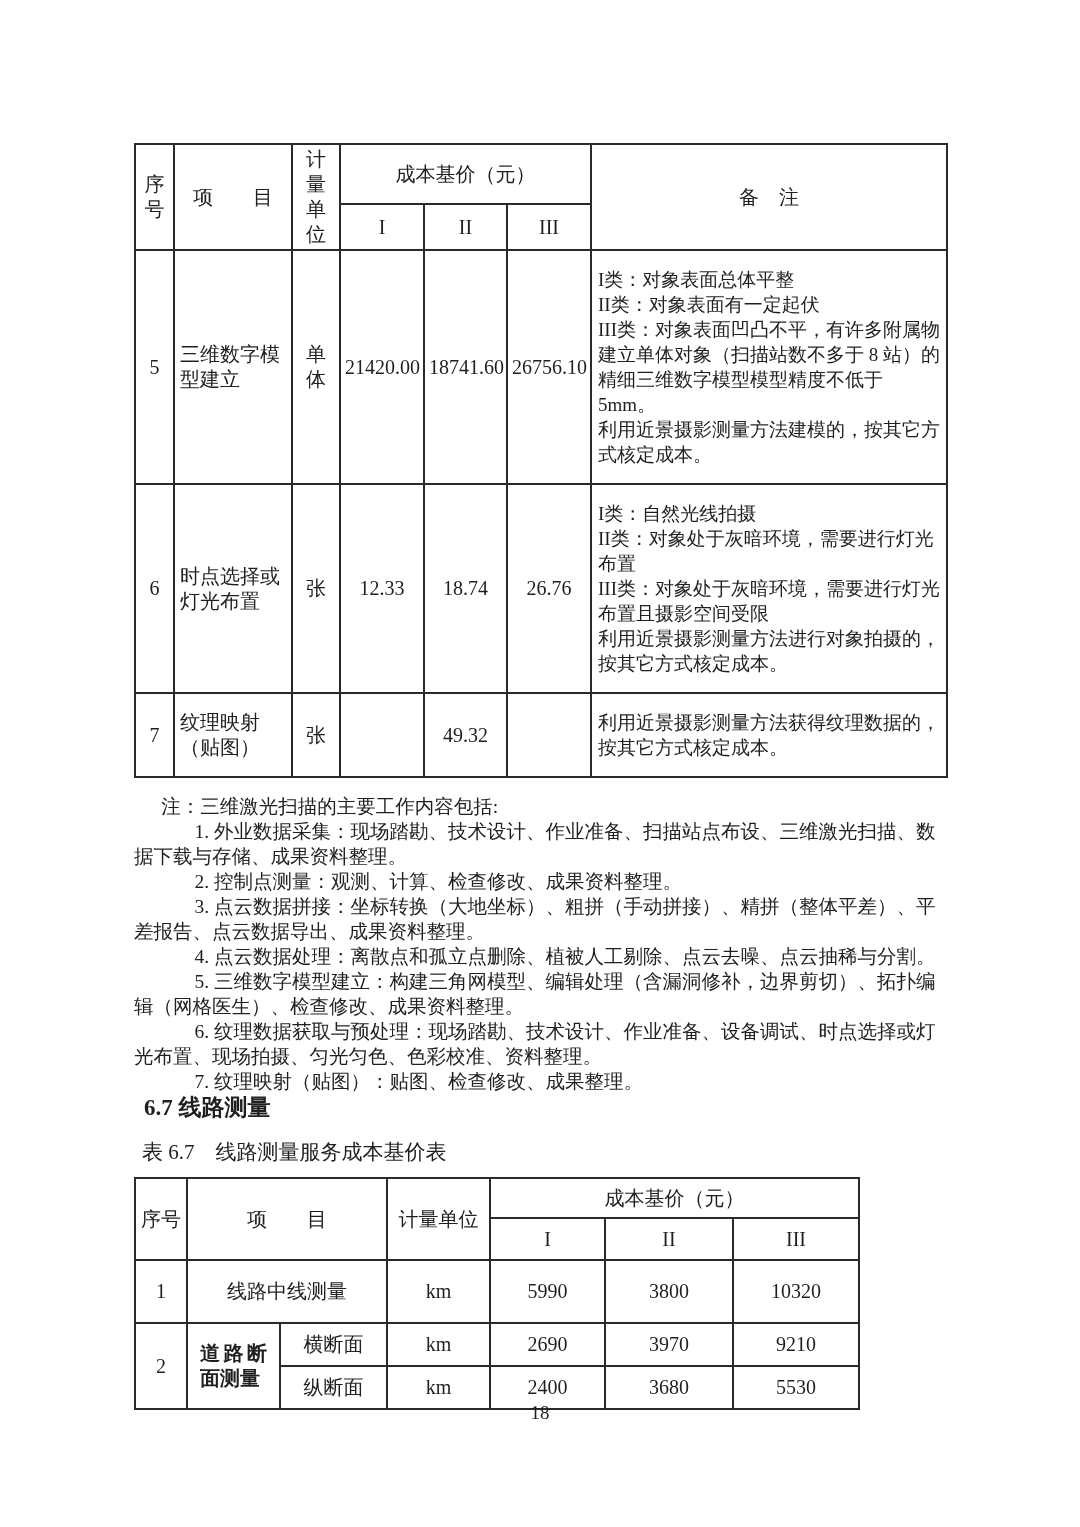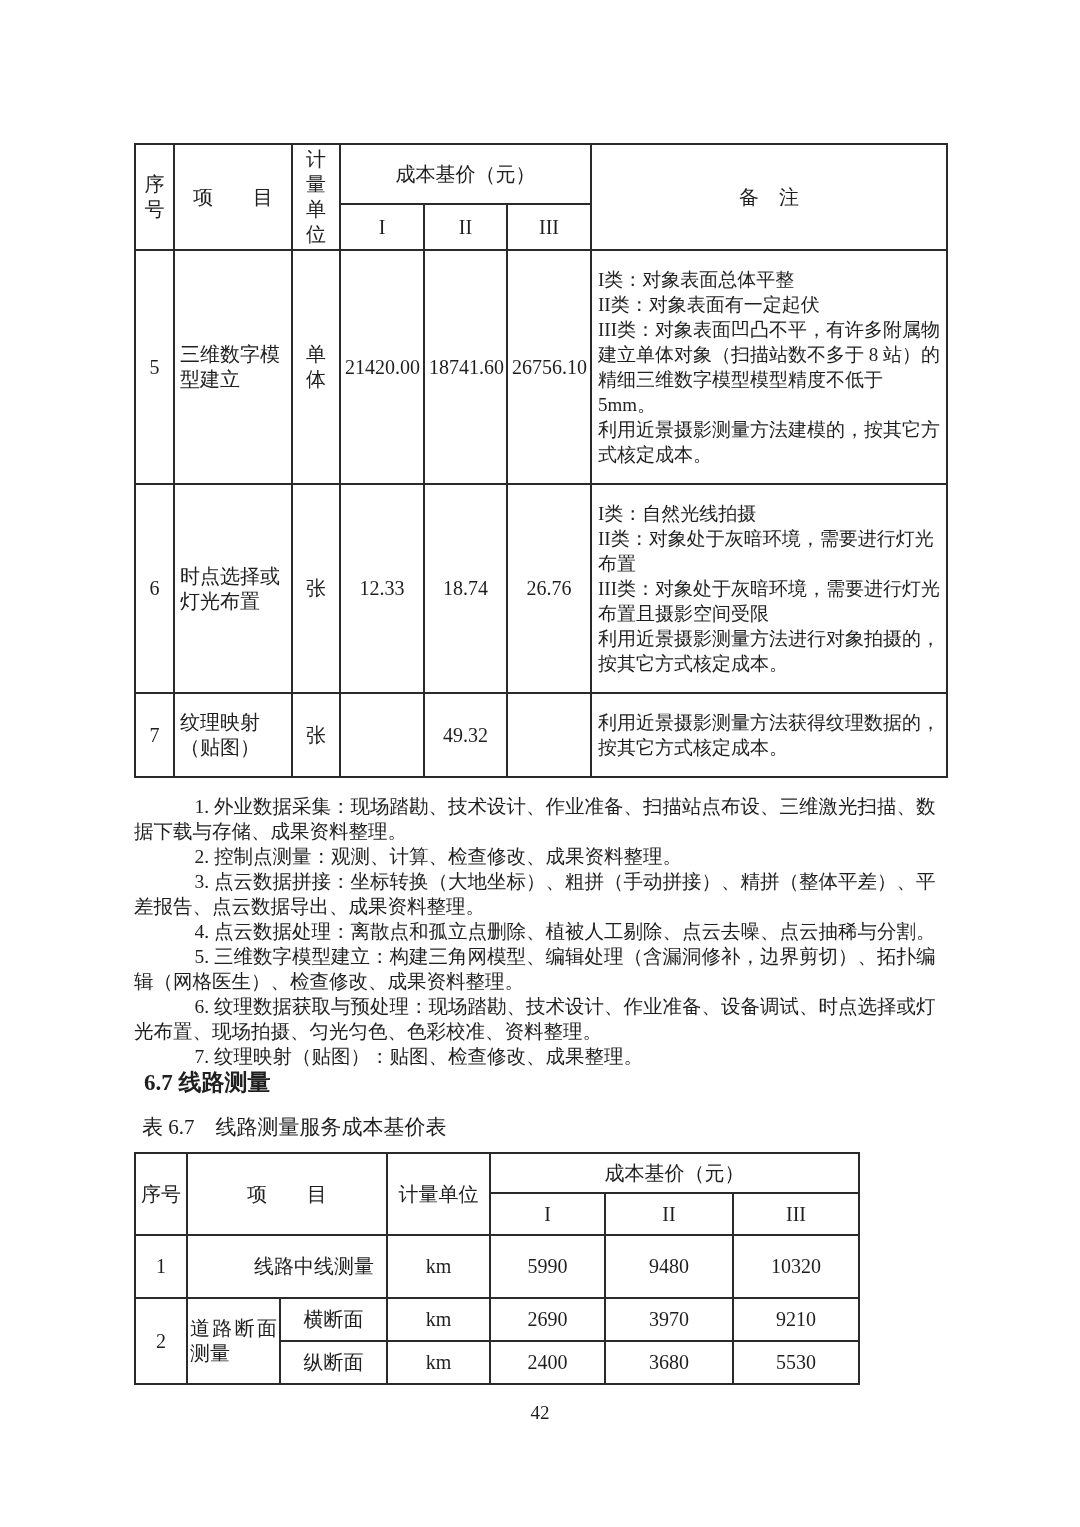--- a/index.html
+++ b/index.html
@@ -44,24 +44,25 @@
 
   
   .section-heading { padding-left: 10px; font-size: 23px; font-weight: bold; line-height: 28px; }
   .table-caption  { margin-top: 17px; padding-left: 8px;  font-size: 21px; font-weight: normal; line-height: 26px; }
 
   
   .t2 { width: 724px; margin-top: 12px; }
   .t2 .h1 { height: 40px; }
   .t2 .h2 { height: 42px; }
   .t2 .dr td { height: 43px; }
-  .cell-item2 { text-align: right; padding: 18px 12px; }
+  .cell-item2 { text-align: center; padding: 18px 12px; }
   .cell-item-split {
     text-align: justify; text-justify: inter-character;
-    padding: 2px 2px;
+    padding: 2px 12px;
+    font-weight: bold;
   }
 
   .page-number {
     position: absolute; left: 0; top: 1402px; width: 1080px;
     text-align: center; font-size: 19px;
   }
 </style>
 </head>
 <body>
 
@@ -127,20 +128,21 @@
       <td></td>
       <td>49.32</td>
       <td></td>
       <td class="cell-remark">利用近景摄影测量方法获得纹理数据的，
 按其它方式核定成本。</td>
     </tr>
   </tbody>
     </table>
 
   <div class="notes">
+    <p class="note-intro">注：三维激光扫描的主要工作内容包括:</p>
     <p class="note-item">1. 外业数据采集：现场踏勘、技术设计、作业准备、扫描站点布设、三维激光扫描、数据下载与存储、成果资料整理。</p>
     <p class="note-item">2. 控制点测量：观测、计算、检查修改、成果资料整理。</p>
     <p class="note-item">3. 点云数据拼接：坐标转换（大地坐标）、粗拼（手动拼接）、精拼（整体平差）、平差报告、点云数据导出、成果资料整理。</p>
     <p class="note-item">4. 点云数据处理：离散点和孤立点删除、植被人工剔除、点云去噪、点云抽稀与分割。</p>
     <p class="note-item">5. 三维数字模型建立：构建三角网模型、编辑处理（含漏洞修补，边界剪切）、拓扑编辑（网格医生）、检查修改、成果资料整理。</p>
     <p class="note-item">6. 纹理数据获取与预处理：现场踏勘、技术设计、作业准备、设备调试、时点选择或灯光布置、现场拍摄、匀光匀色、色彩校准、资料整理。</p>
     <p class="note-item">7. 纹理映射（贴图）：贴图、检查修改、成果整理。</p>
   </div>
 
   <div class="section-heading">6.7 线路测量</div>
@@ -166,21 +168,21 @@
     <tr class="h2">
       <th>I</th>
       <th>II</th>
       <th>III</th>
     </tr>
     <tr class="dr">
       <td>1</td>
       <td colspan="2" class="cell-item2">线路中线测量</td>
       <td>km</td>
       <td>5990</td>
-      <td>9480</td>
+      <td>3800</td>
       <td>10320</td>
     </tr>
     <tr class="dr">
       <td rowspan="2">2</td>
       <td rowspan="2" class="cell-item-split">道路断面测量</td>
       <td>横断面</td>
       <td>km</td>
       <td>2690</td>
       <td>3970</td>
       <td>9210</td>
@@ -191,13 +193,13 @@
       <td>2400</td>
       <td>3680</td>
       <td>5530</td>
     </tr>
   </tbody>
     </table>
 
 
 </div>
 
-<div class="page-number">42</div>
+<div class="page-number">18</div>
 
 </body></html>

